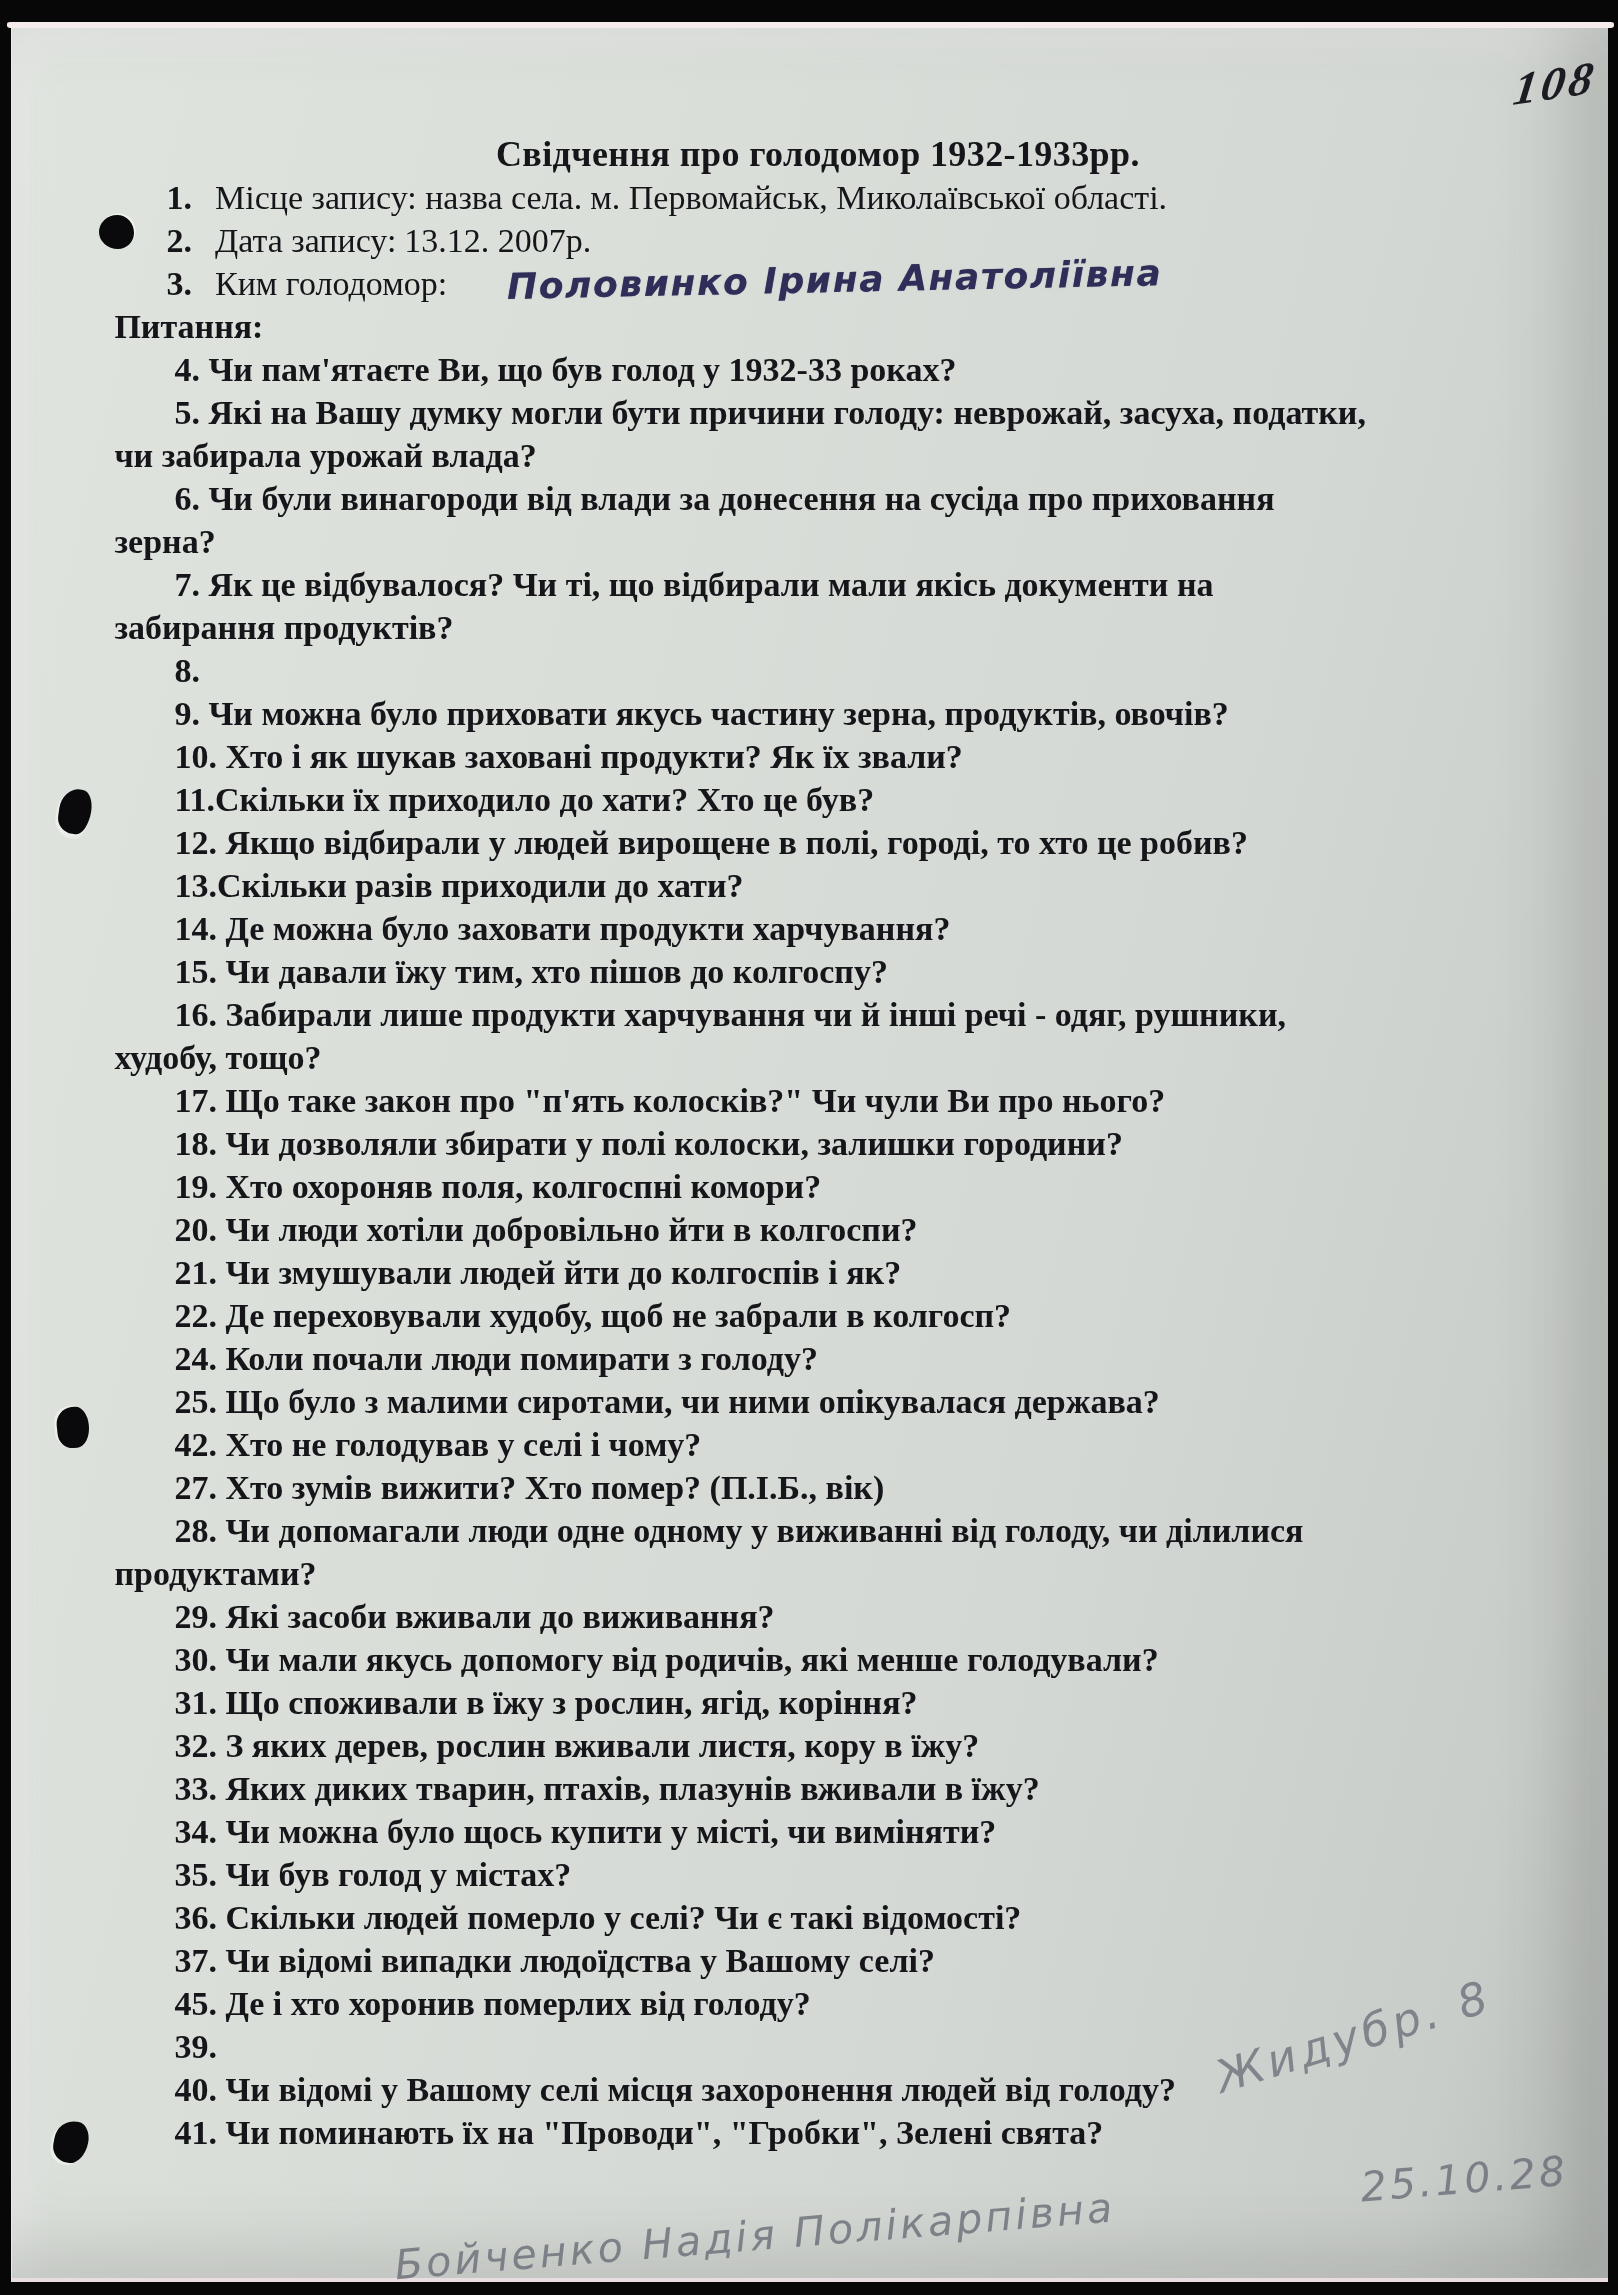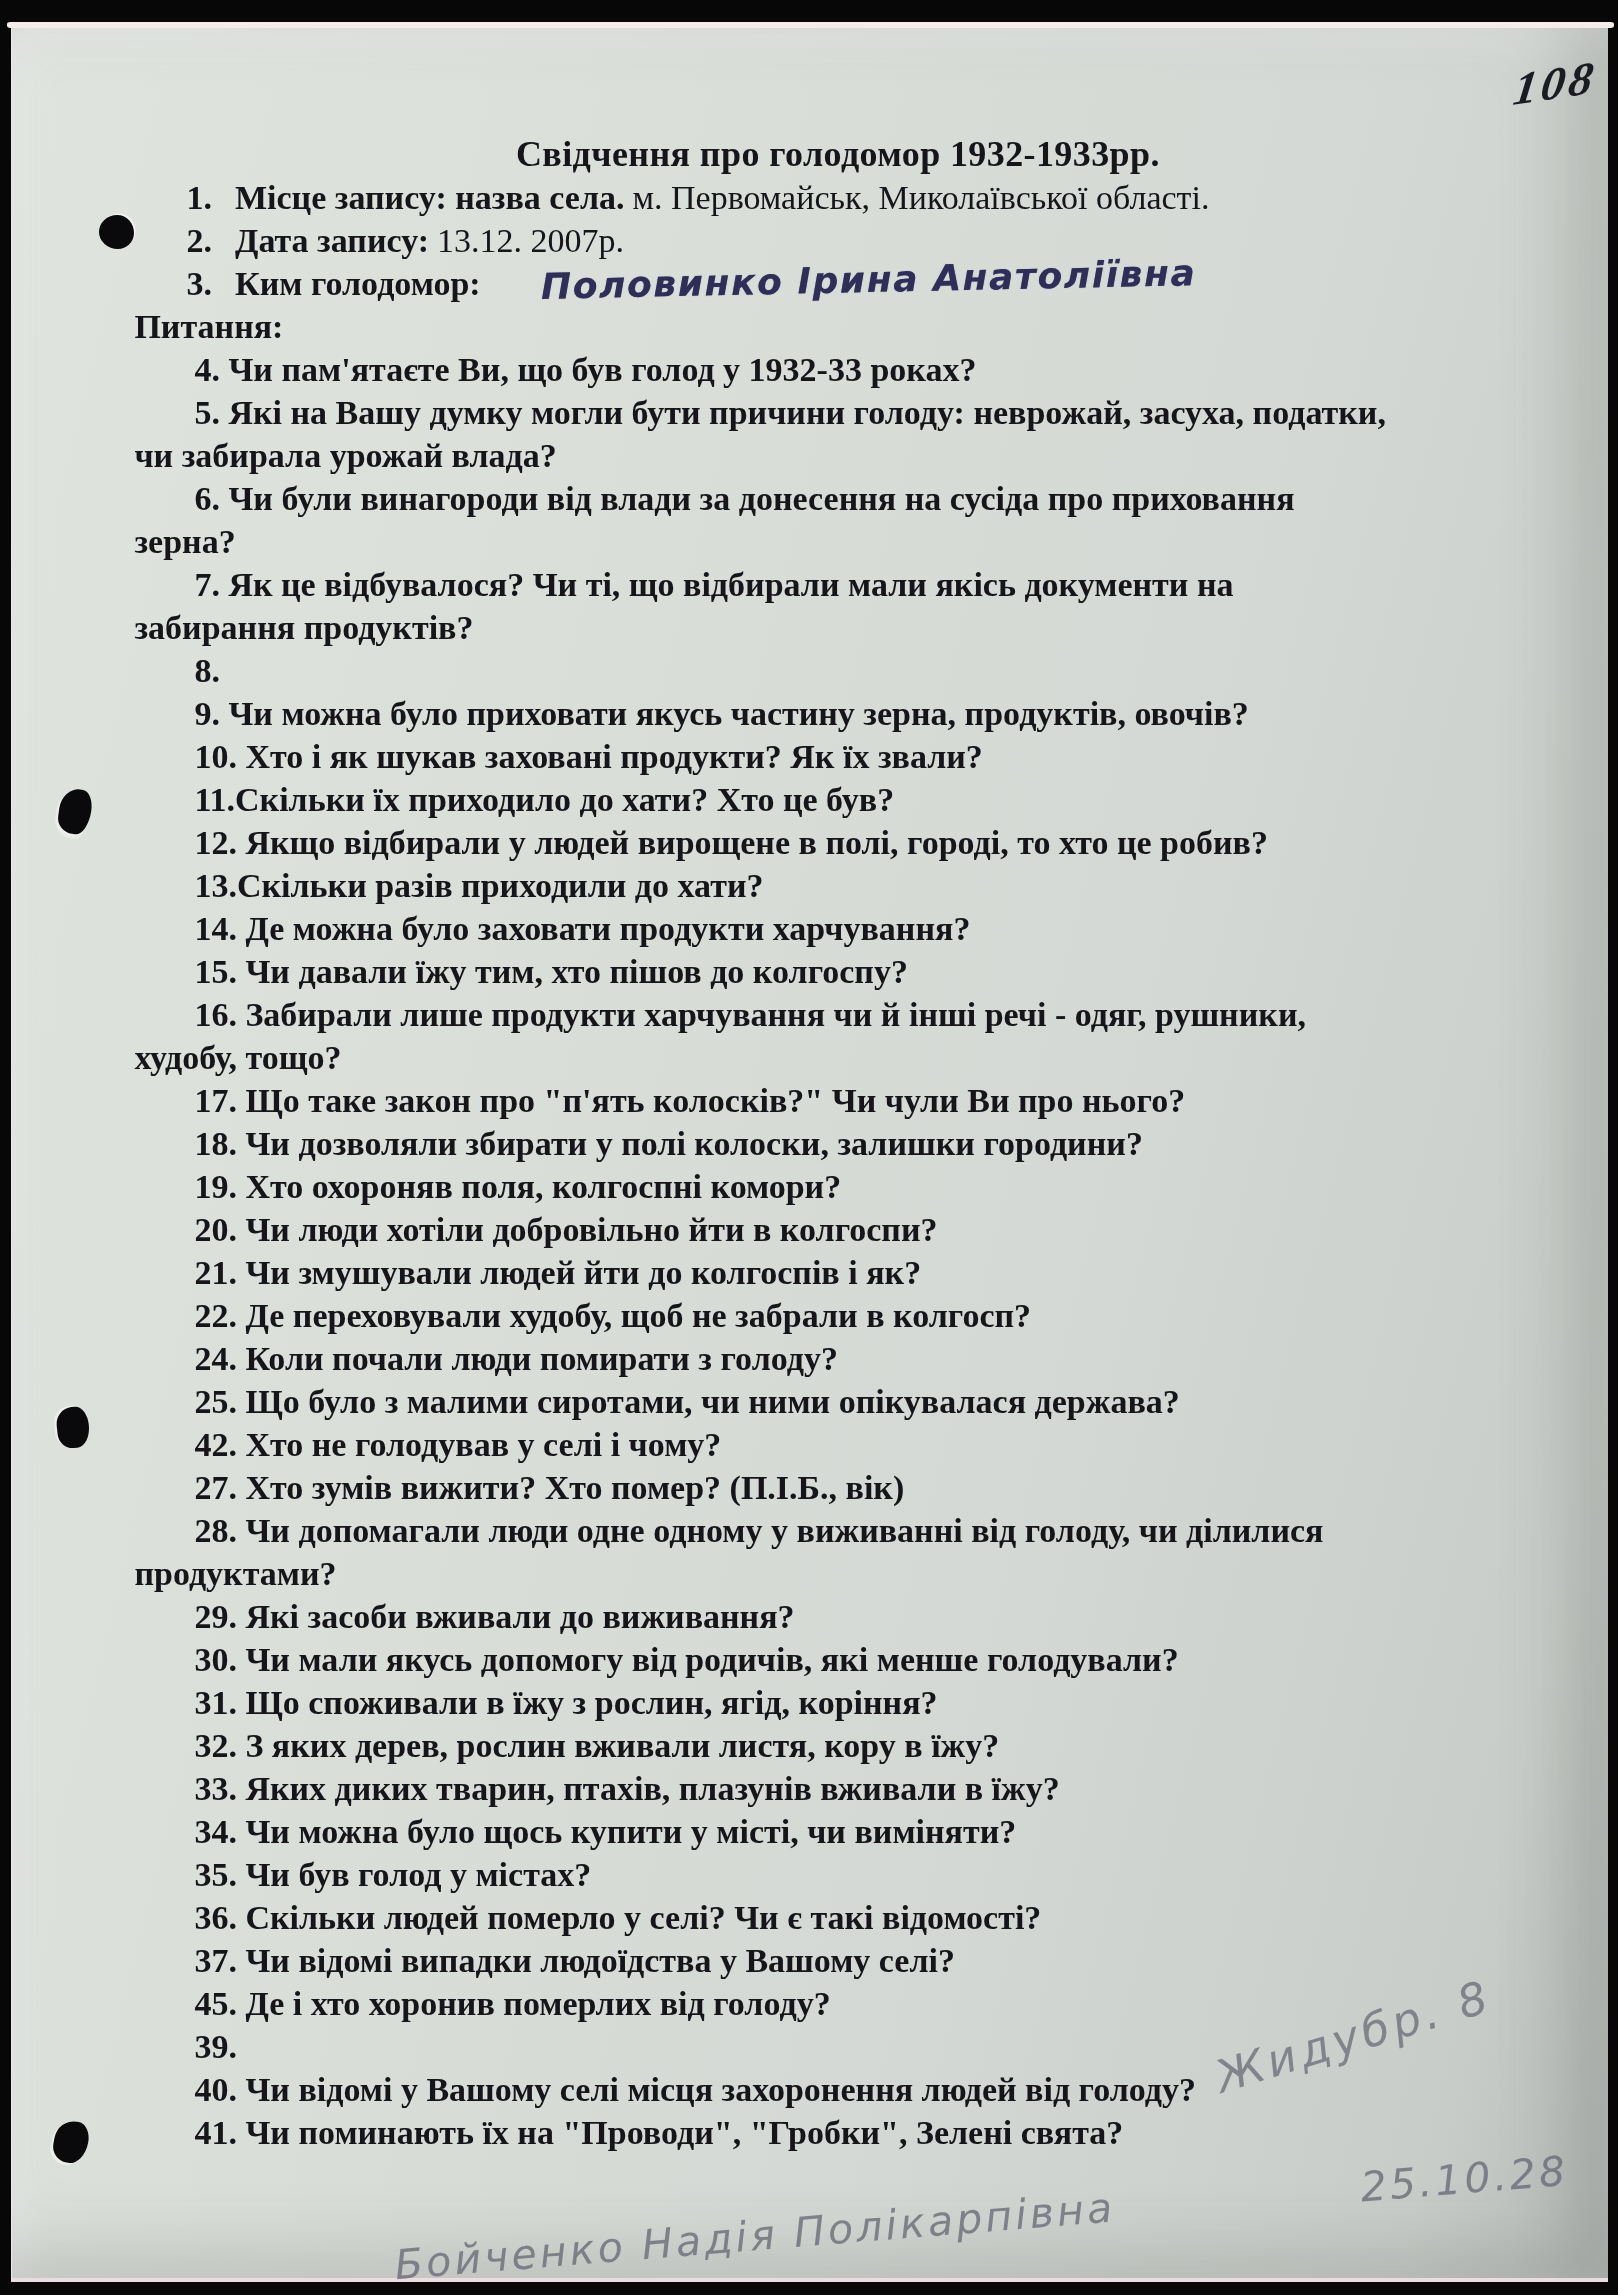--- a/index.html
+++ b/index.html
@@ -5,26 +5,26 @@
   html,body{margin:0;padding:0;background:#070708;}
   .scan{position:relative;width:1619px;height:2295px;background:#070708;overflow:hidden;
         font-family:"Liberation Serif", serif;}
   
   .scan::before{content:"";position:absolute;left:6.5px;top:22px;right:4.9px;height:5.7px;
         background:#f4ebea;border-radius:3.2px/2.4px;}
   .paper{position:absolute;left:11.4px;top:28px;width:1596px;height:2250px;
         background:linear-gradient(104deg,#e0e4df 0%,#dadED9 35%,#d4d8d4 65%,#c9cdc9 90%,#b7bbb8 100%);
         box-shadow:inset -37px -20px 73px rgba(70,75,70,.22), inset 9.7px 14.6px 41px rgba(255,255,255,.35);
         border-bottom:4px solid #e9dde1;border-left:1.6px solid #eee6e8;}
-  .content{position:absolute;left:122px;top:105px;width:1407px;color:#15151a;}
+  .content{position:absolute;left:102px;top:105px;width:1407px;color:#15151a;}
   .content p{margin:0;font:700 34px/43px "Liberation Serif", serif;}
   .title{text-align:center;font-size:36px !important;letter-spacing:0.4px;}
   .hitem{text-indent:52px;}
   .hitem .num{margin-right:14.6px;}
-  .hitem .label{font-weight:700;}
+  .hitem .label{font-weight:400;}
   .hitem .value{font-weight:400;margin-left:8px;}
   .hitem .value.hand{font:italic 600 36px/39px "DejaVu Sans", sans-serif;color:#2e2e59;
         letter-spacing:1.6px;display:inline-block;transform:rotate(-1.2deg) translateY(-2.4px);
         text-shadow:0 0 0.8px rgba(46,46,89,.5);}
   .qheading{text-indent:0;}
   .q{text-indent:60px;white-space:pre-line;}
   
   .page-number{position:absolute;left:1503px;top:32px;font:italic 700 47px/47px "Liberation Serif", serif;
         color:#1b1b22;transform:skewX(-16deg) rotate(-9deg);letter-spacing:3.2px;}
   

